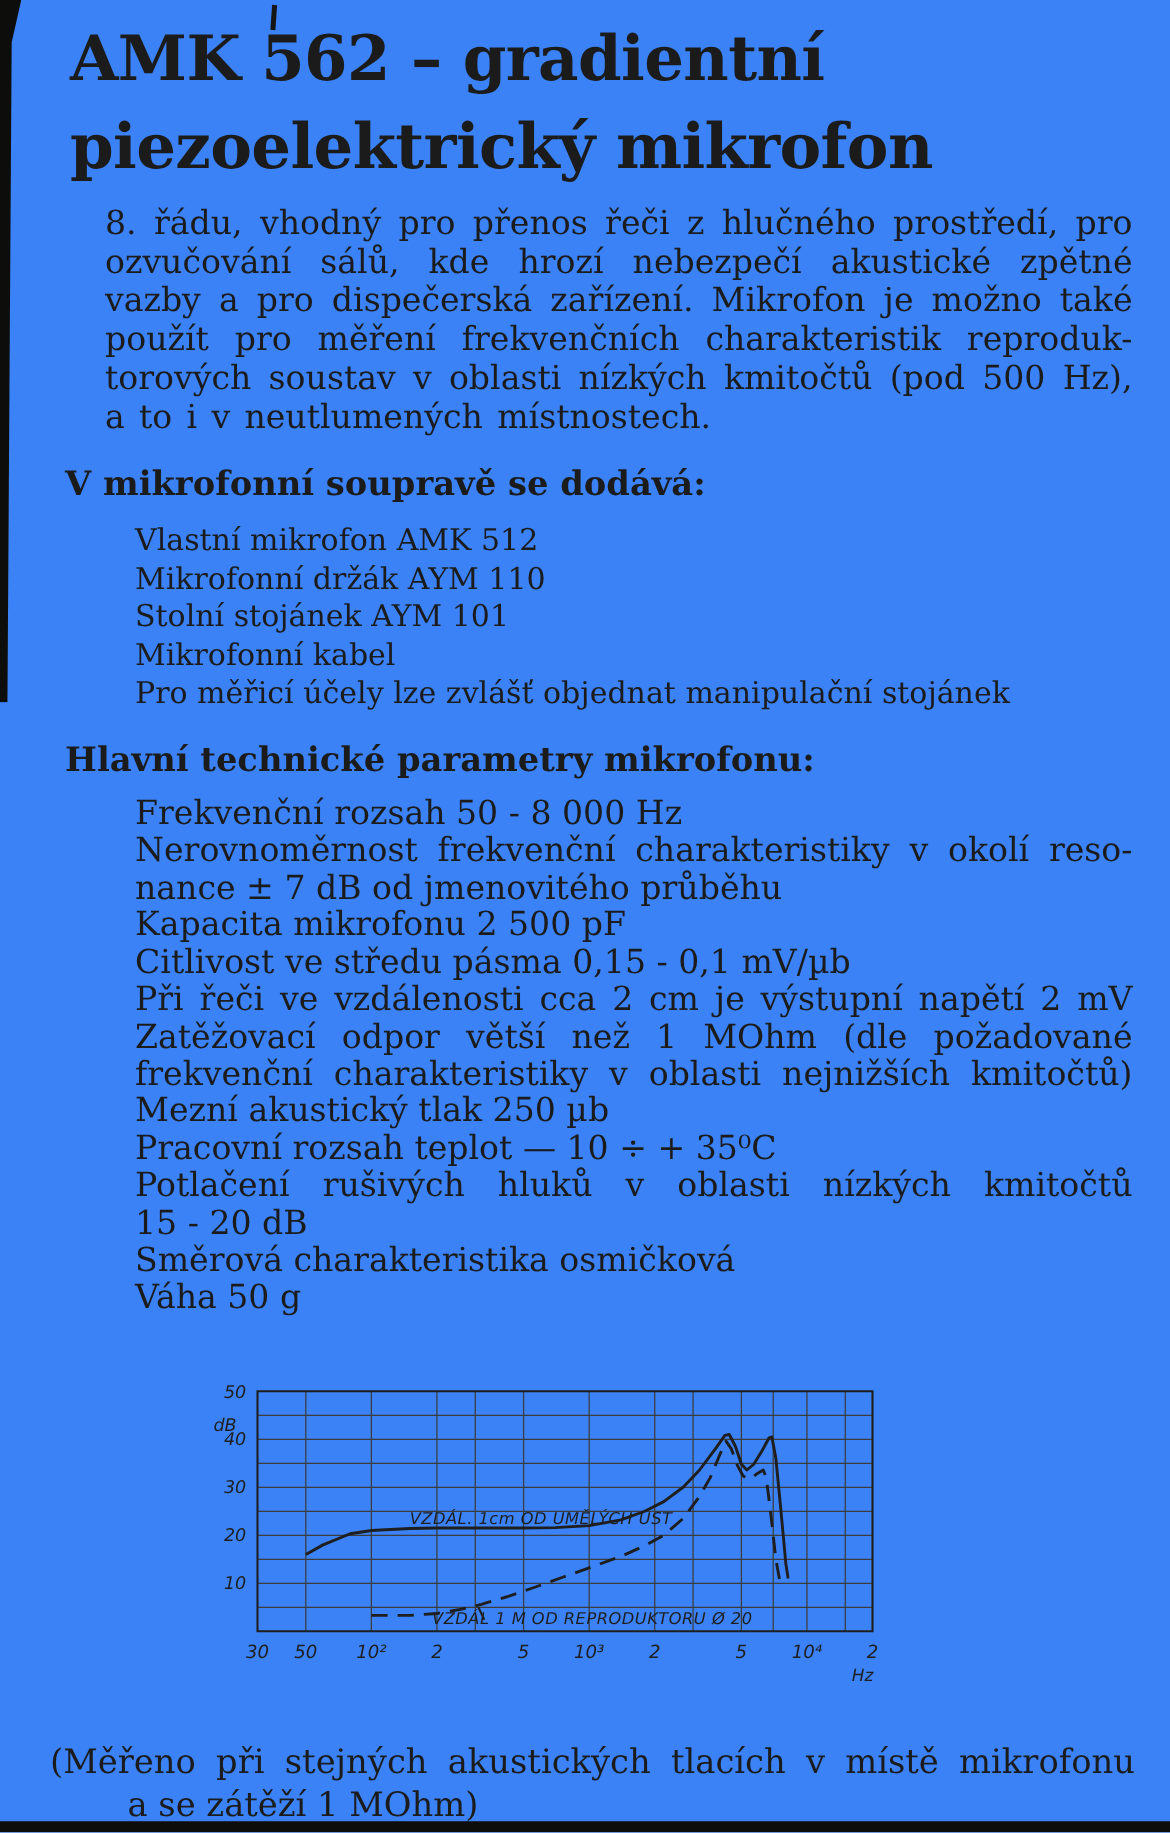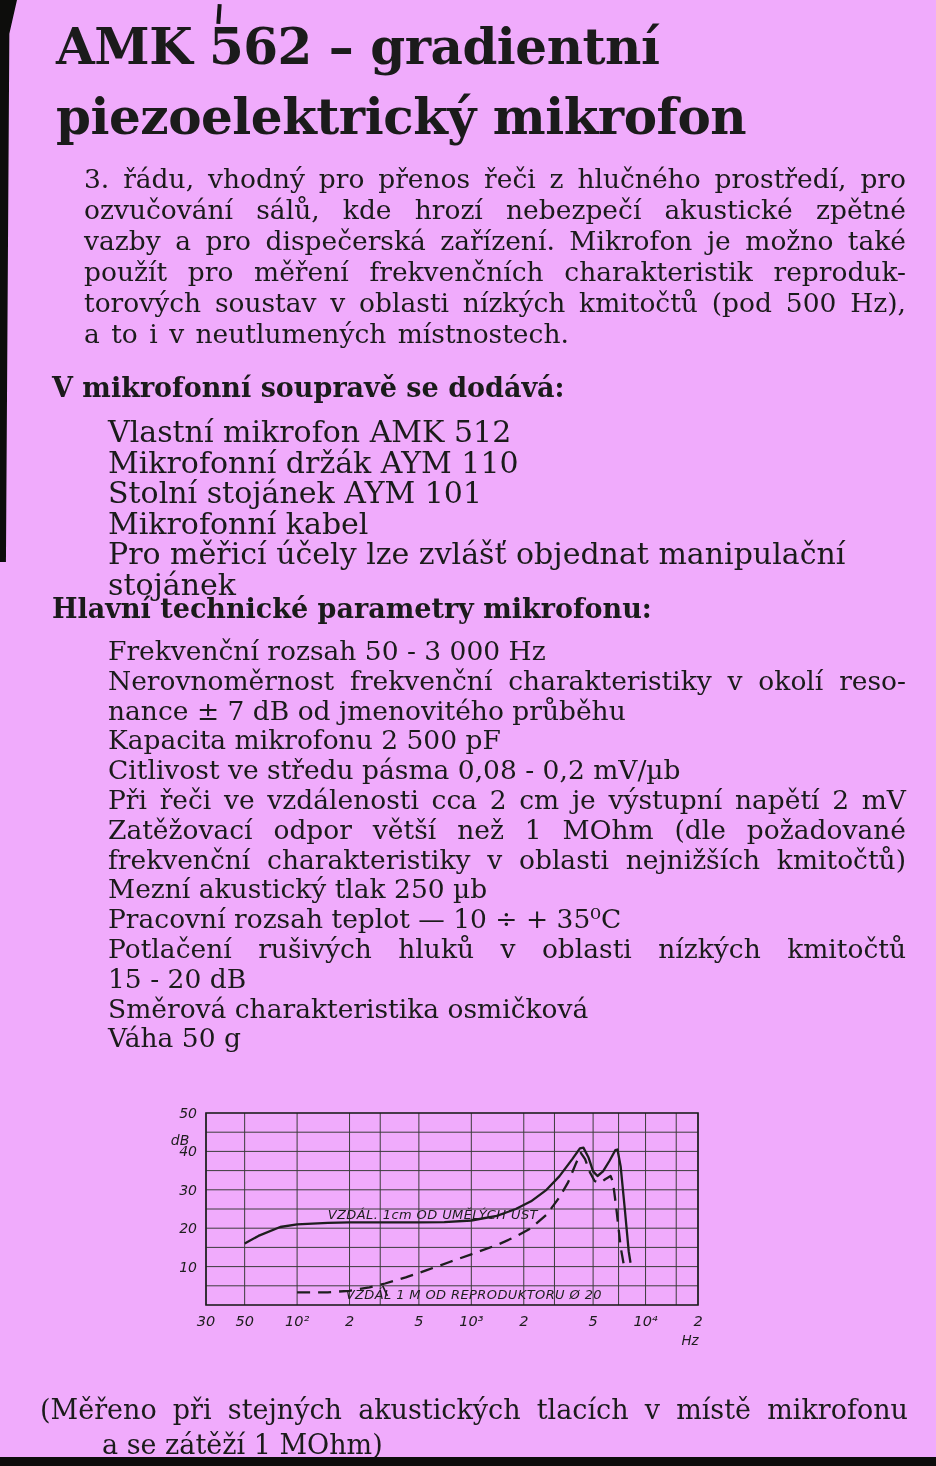--- a/index.html
+++ b/index.html
@@ -21,21 +21,21 @@
     font-size:26.5px;line-height:31px;word-spacing:3px;
   }
   .heading{
     position:absolute;left:52px;
     font-size:27px;font-weight:bold;white-space:nowrap;
   }
   .h-supply{top:372px;}
   .h-params{top:593px;}
   .supply-list{
     position:absolute;left:108px;top:417px;width:800px;
-    font-size:30px;line-height:30.5px;
+    font-size:24px;line-height:30.5px;
   }
   .params-list{
     position:absolute;left:108px;top:636px;width:798px;
     font-size:26.5px;line-height:29.8px;
   }
   .note{
     position:absolute;left:40px;top:1357px;width:868px;
     font-size:27px;line-height:35px;margin-top:35px;
   }
   .note .tline:nth-child(2){padding-left:62px;}
@@ -54,54 +54,54 @@
     background:#0d0d0c;
   }
   .scan-speck{
     position:absolute;left:217px;top:4px;width:4px;height:20px;
     background:#151515;transform:rotate(4deg);
   }
 </style>
 </head>
 <body>
 
-<div class="page" style="background: #f0abfc; color: rgb(27, 27, 27);">
+<div class="page" style="background: #3b82f6; color: rgb(27, 27, 27);">
 
   <div class="title">
     <div>AMK 562 – gradientní</div>
     <div>piezoelektrický mikrofon</div>
   </div>
 
   <div class="intro">
-      <div class="tline just">3. řádu, vhodný pro přenos řeči z hlučného prostředí, pro</div>
+      <div class="tline just">8. řádu, vhodný pro přenos řeči z hlučného prostředí, pro</div>
       <div class="tline just">ozvučování sálů, kde hrozí nebezpečí akustické zpětné</div>
       <div class="tline just">vazby a pro dispečerská zařízení. Mikrofon je možno také</div>
       <div class="tline just">použít pro měření frekvenčních charakteristik reproduk-</div>
       <div class="tline just">torových soustav v oblasti nízkých kmitočtů (pod 500 Hz),</div>
       <div class="tline">a to i v neutlumených místnostech.</div>
     </div>
 
   <div class="heading h-supply">V mikrofonní soupravě se dodává:</div>
 
   <div class="supply-list">
       <div class="tline">Vlastní mikrofon AMK 512</div>
       <div class="tline">Mikrofonní držák AYM 110</div>
       <div class="tline">Stolní stojánek AYM 101</div>
       <div class="tline">Mikrofonní kabel</div>
       <div class="tline">Pro měřicí účely lze zvlášť objednat manipulační stojánek</div>
     </div>
 
   <div class="heading h-params">Hlavní technické parametry mikrofonu:</div>
 
   <div class="params-list">
-      <div class="tline">Frekvenční rozsah 50 - 3 000 Hz</div>
+      <div class="tline">Frekvenční rozsah 50 - 8 000 Hz</div>
       <div class="tline just">Nerovnoměrnost frekvenční charakteristiky v okolí reso-</div>
       <div class="tline">nance ± 7 dB od jmenovitého průběhu</div>
       <div class="tline">Kapacita mikrofonu 2 500 pF</div>
-      <div class="tline">Citlivost ve středu pásma 0,08 - 0,2 mV/µb</div>
+      <div class="tline">Citlivost ve středu pásma 0,15 - 0,1 mV/µb</div>
       <div class="tline just">Při řeči ve vzdálenosti cca 2 cm je výstupní napětí 2 mV</div>
       <div class="tline just">Zatěžovací odpor větší než 1 MOhm (dle požadované</div>
       <div class="tline just">frekvenční charakteristiky v oblasti nejnižších kmitočtů)</div>
       <div class="tline">Mezní akustický tlak 250 µb</div>
       <div class="tline">Pracovní rozsah teplot — 10 ÷ + 35⁰C</div>
       <div class="tline just">Potlačení rušivých hluků v oblasti nízkých kmitočtů</div>
       <div class="tline">15 - 20 dB</div>
       <div class="tline">Směrová charakteristika osmičková</div>
       <div class="tline">Váha 50 g</div>
     </div>

